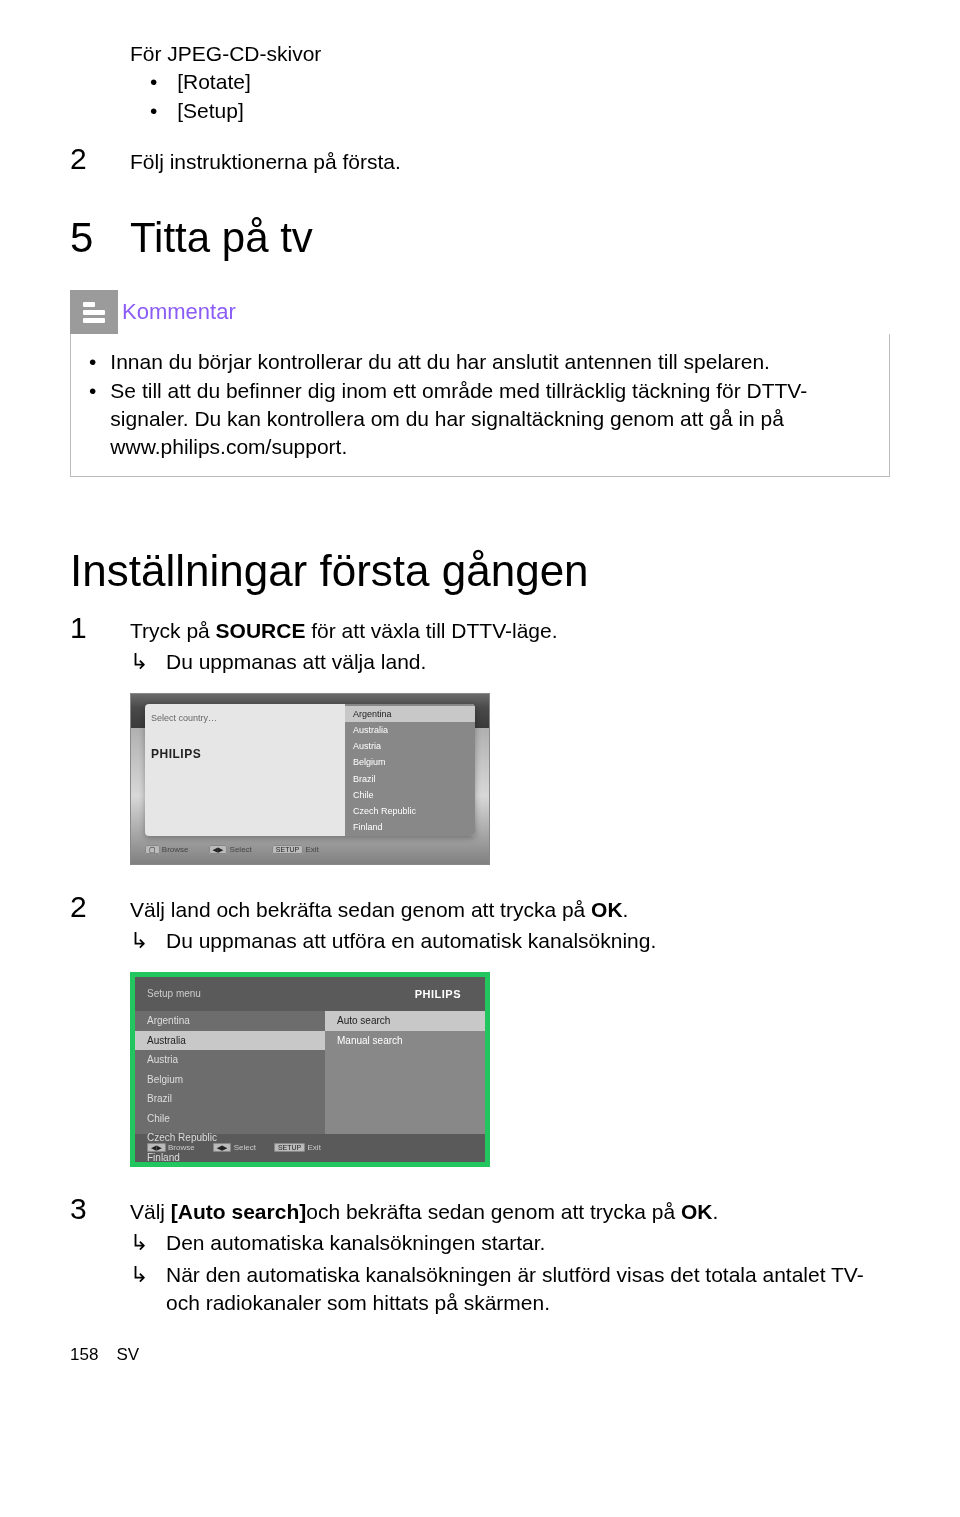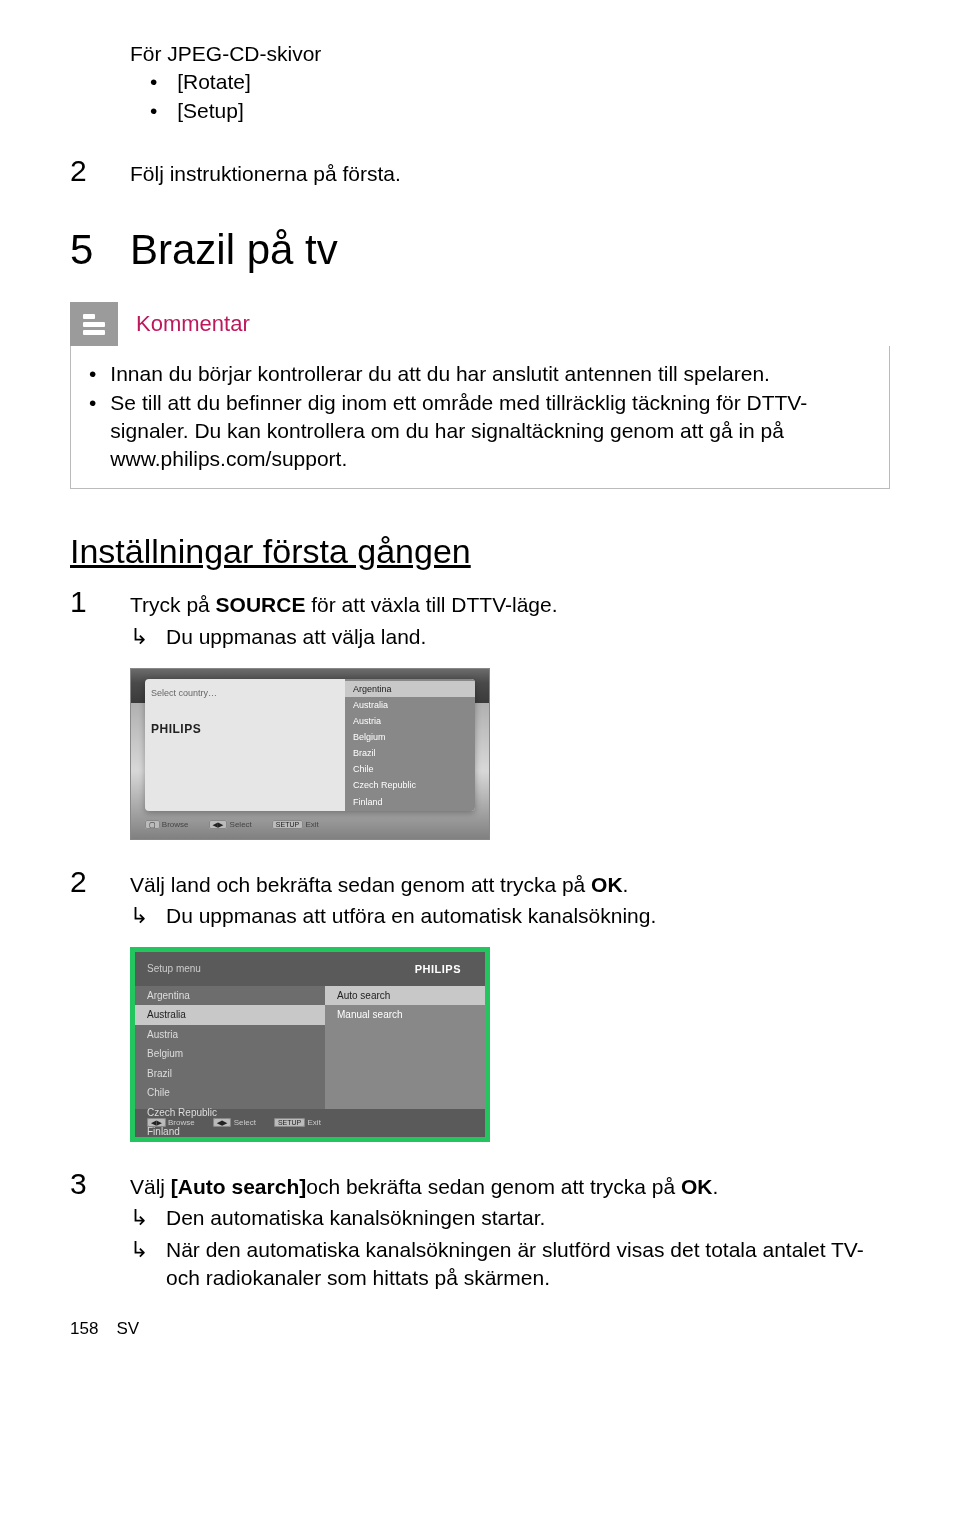--- a/index.html
+++ b/index.html
@@ -5,41 +5,41 @@
   * { box-sizing: border-box; margin: 0; padding: 0; }
   body {
     background: #fff;
     font-family: "Gill Sans", "Gill Sans MT", "Trebuchet MS", Arial, sans-serif;
     color: #000;
     width: 960px;
     padding: 40px 70px 40px 70px;
     font-size: 21px;
     line-height: 1.35;
   }
-  .indent-block { margin-left: 60px; margin-bottom: 26px; }
+  .indent-block { margin-left: 60px; margin-bottom: 14px; }
   .bullet-list { list-style: none; margin-left: 20px; }
   .bullet-list li::before { content: "• "; padding-right: 14px; }
   .step-row { display: flex; align-items: baseline; margin-top: 4px; }
   .step-num { font-size: 30px; font-weight: 400; width: 60px; flex-shrink: 0; }
   .chapter-row { display: flex; align-items: baseline; margin-top: 30px; }
   .chapter-num { font-size: 42px; font-weight: 400; width: 60px; flex-shrink: 0; }
   .chapter-title { font-size: 42px; font-weight: 300; }
   .note-box { margin-top: 24px; }
   .note-header { display: flex; align-items: center; background: #9b9b9b; height: 44px; }
   .note-icon { display: flex; flex-direction: column; justify-content: center; gap: 3px; width: 48px; align-items: center; }
   .note-icon span { display: block; background: #fff; height: 5px; border-radius: 1px; }
   .note-icon span:nth-child(1) { width: 12px; margin-left: -10px; }
   .note-icon span:nth-child(2) { width: 22px; }
   .note-icon span:nth-child(3) { width: 22px; }
-  .note-label { color: #be185d; font-size: 22px; background: #fff; flex: 1; align-self: stretch; display: flex; align-items: center; padding-left: 18px; }
+  .note-label { color: #8b5cf6; font-size: 22px; background: #fff; flex: 1; align-self: stretch; display: flex; align-items: center; padding-left: 4px; }
   .note-body { border: 1px solid #bbb; border-top: none; padding: 14px 18px; font-size: 21px; }
   .note-body ul { list-style: none; }
   .note-body ul li { display: flex; }
   .note-body ul li::before { content: "•"; padding-right: 14px; }
-  .section-title { font-size: 34px; font-weight: 300; margin-top: 40px; text-decoration: underline; }
+  .section-title { font-size: 44px; font-weight: 300; margin-top: 64px; }
   .step-list { margin-top: 8px; }
   .step-content { flex: 1; }
   .sub-arrow-row { display: flex; align-items: baseline; margin-top: 2px; }
   .sub-arrow { width: 36px; flex-shrink: 0; font-size: 22px; }
   .screenshot {
     width: 360px;
     height: 172px;
     background: linear-gradient(#6b6b6b, #4a4a4a 8%, #3a3a3a 20%, #b0b0b0 20%, #d8d8d8 60%, #808080 100%);
     border: 1px solid #888;
     margin: 16px 0 22px 60px;
@@ -107,21 +107,21 @@
   </ul>
 </div>
 
 <div class="step-row">
   <div class="step-num">2</div>
   <div>Följ instruktionerna på första.</div>
 </div>
 
 <div class="chapter-row">
   <div class="chapter-num">5</div>
-  <div class="chapter-title">Brazil på tv</div>
+  <div class="chapter-title">Titta på tv</div>
 </div>
 
 <div class="note-box">
   <div class="note-header">
     <div class="note-icon">
         <span></span>
         <span></span>
         <span></span>
       </div>
     <div class="note-label">Kommentar</div>

